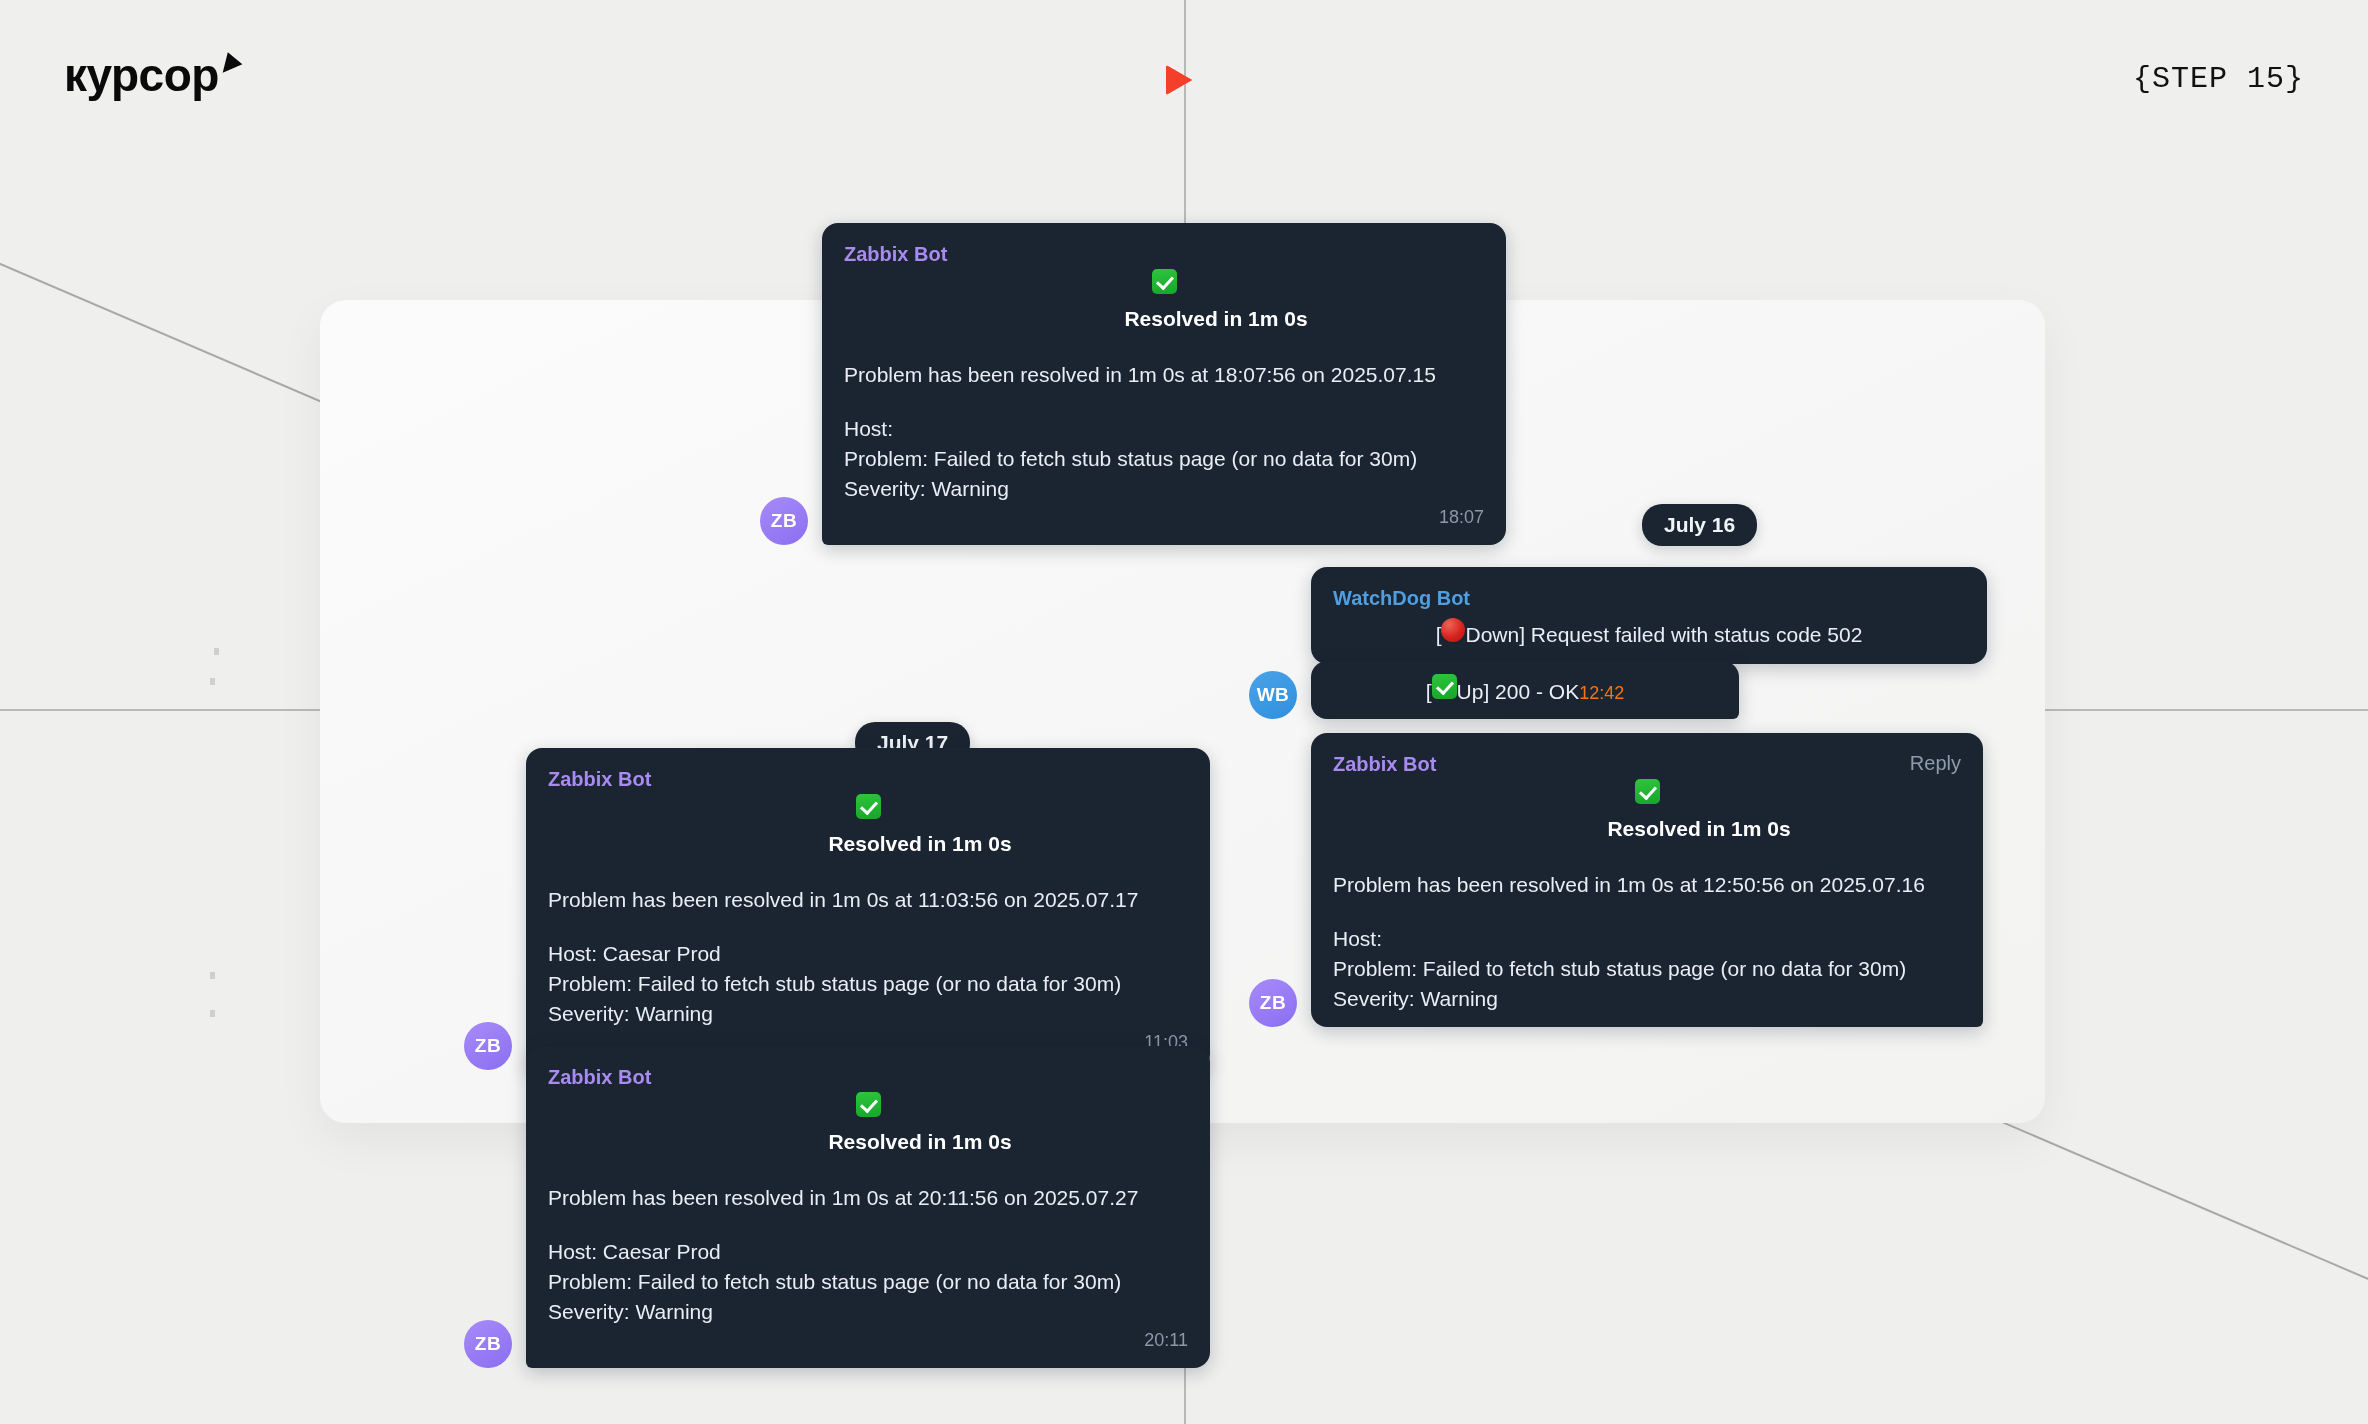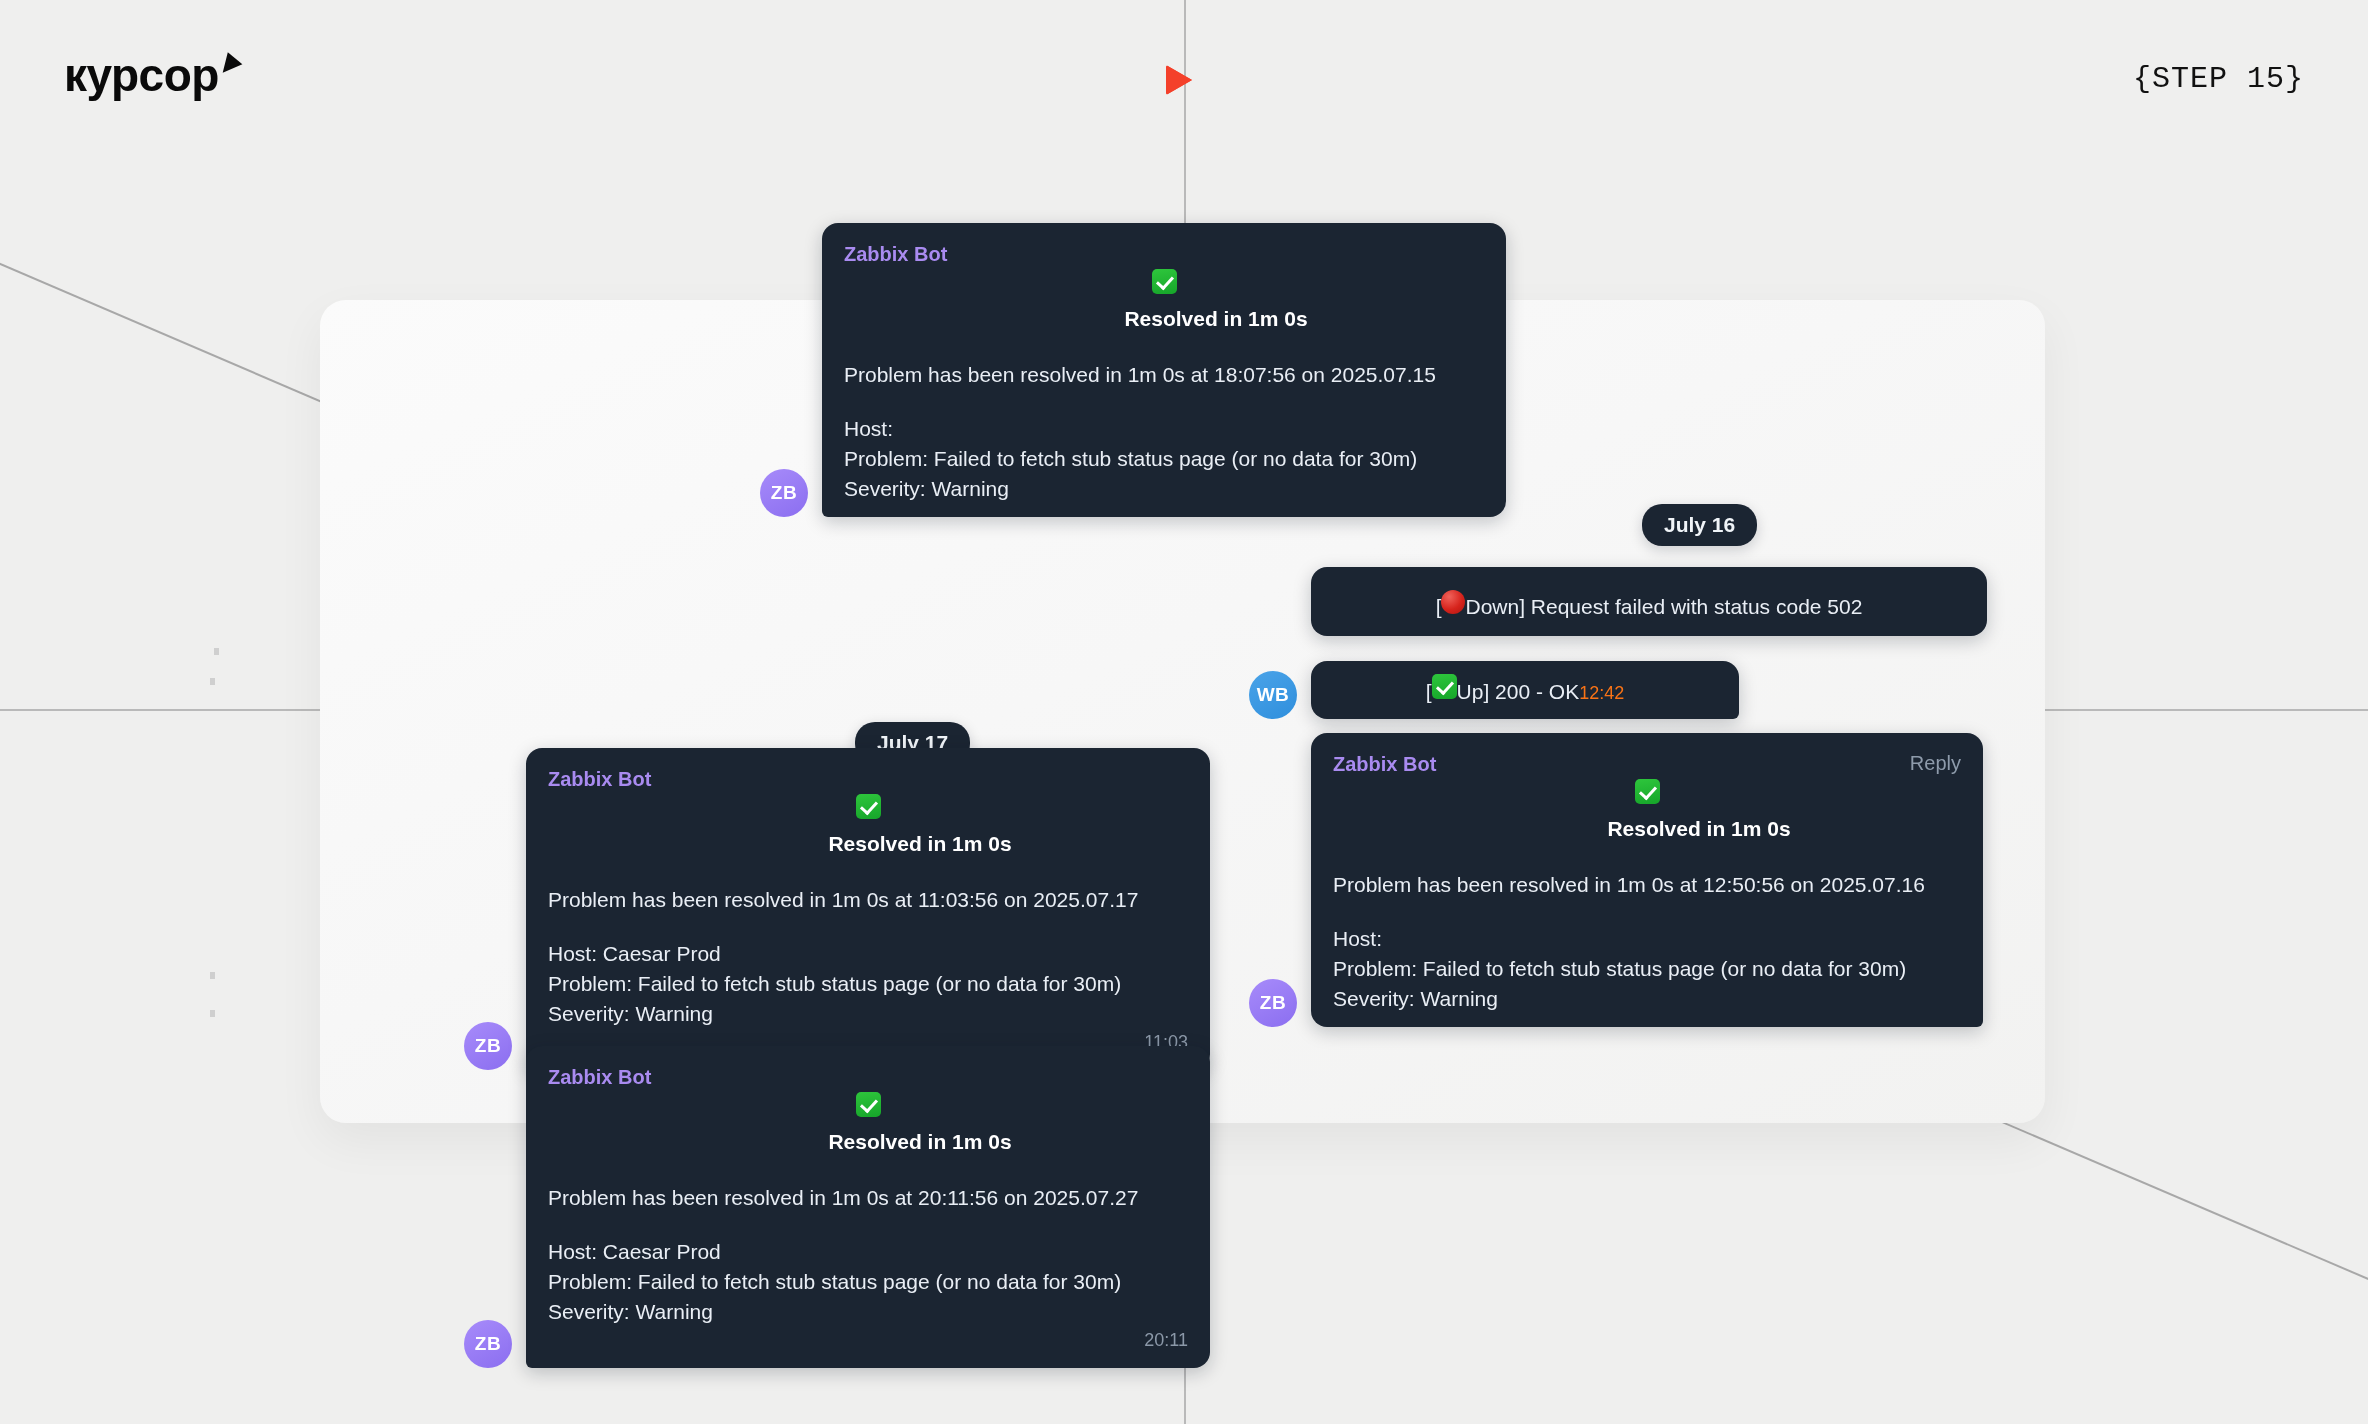--- a/index.html
+++ b/index.html
@@ -199,28 +199,30 @@
         <div class="sender zabbix">Zabbix Bot</div>
         <div class="title-line">
           <span class="emoji-check"></span>
           <span class="title-text">Resolved in 1m 0s</span>
         </div>
         <div class="body-line">Problem has been resolved in 1m 0s at 18:07:56 on 2025.07.15</div>
         <div class="body-gap"></div>
         <div class="body-line">Host:</div>
         <div class="body-line">Problem: Failed to fetch stub status page (or no data for 30m)</div>
         <div class="body-line">Severity: Warning</div>
+        <div class="meta">18:07</div>
       </div>
     </div>
 
     <div class="date-pill" style="left:1642px; top:504px;">July 16</div>
 
     <div class="msg-row" style="left:1249px; top:567px;">
       <div class="avatar-spacer"></div>
       <div class="bubble" style="width:676px;">
+        <div class="sender watchdog">WatchDog Bot</div>
         <div class="oneline" style="margin-top:6px;">
           <span>[</span>
           <span class="emoji-red"></span>
           <span> Down] Request failed with status code 502</span>
         </div>
       </div>
     </div>
 
     <div class="msg-row" style="left:1249px; top:661px;">
       <div class="avatar wb">WB</div>

